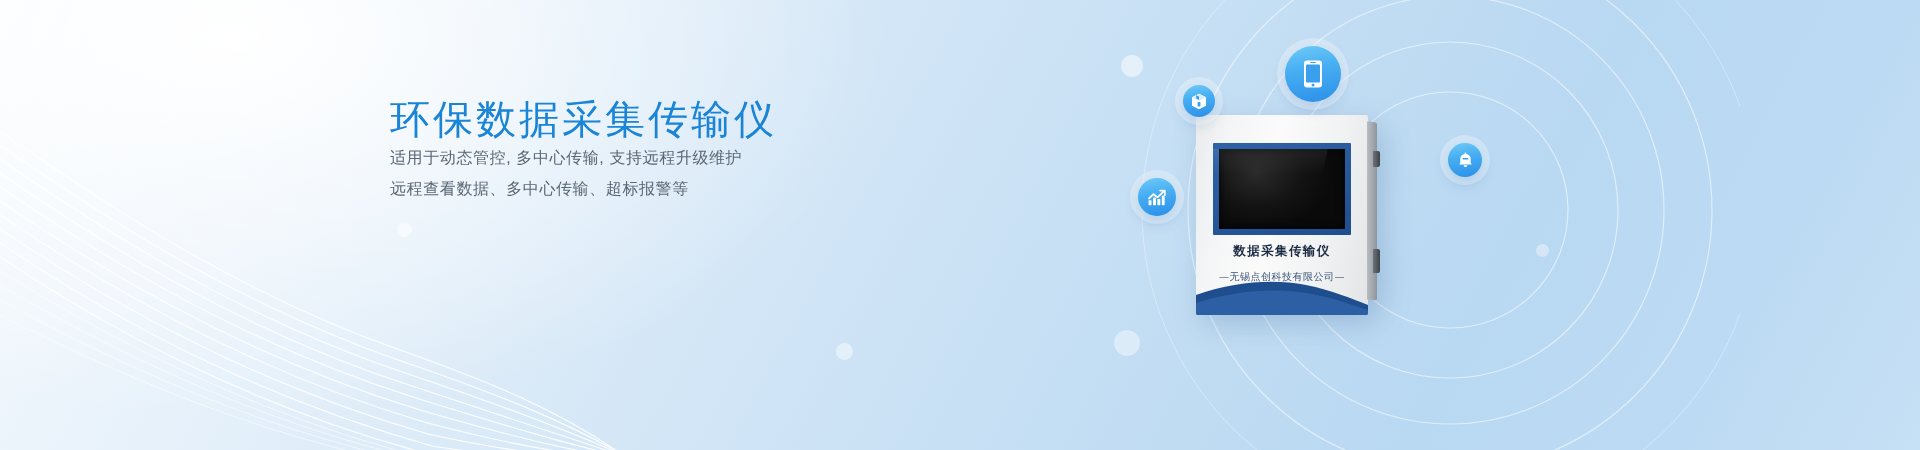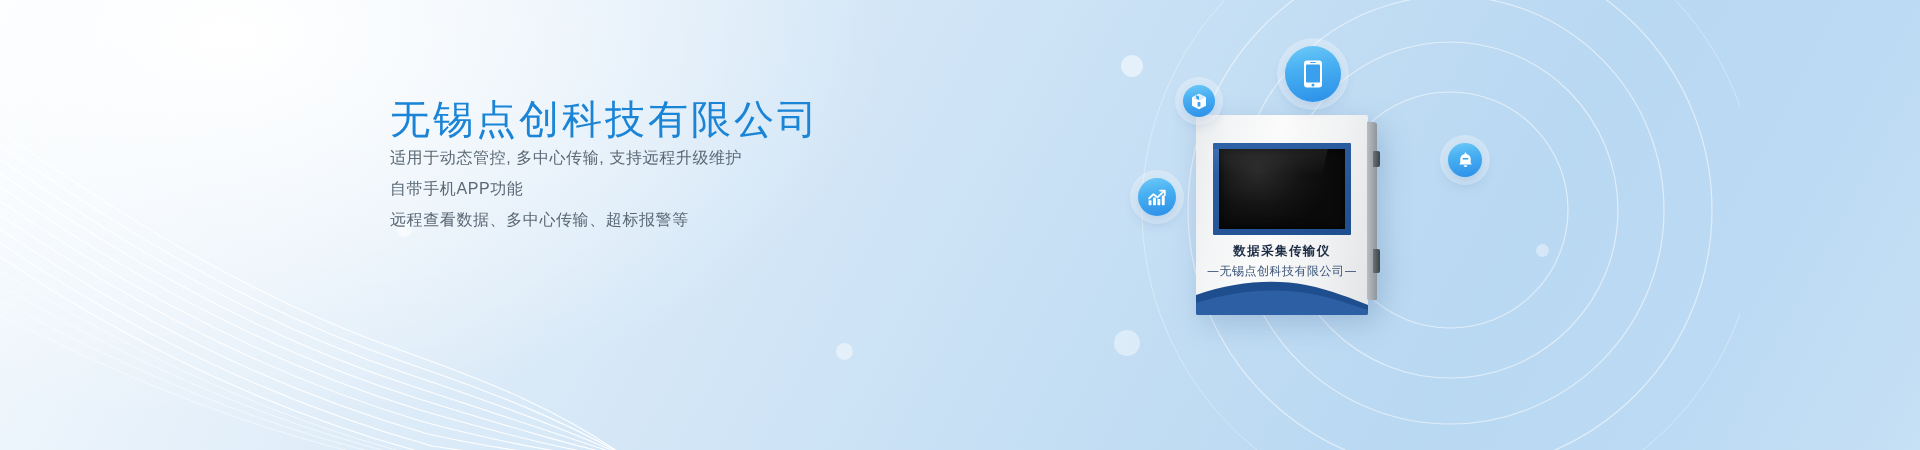--- a/index.html
+++ b/index.html
@@ -126,23 +126,23 @@
   .dev-brand{
     position:absolute; left:0; right:0; top:128px;
     text-align:center;
   }
   .dev-brand-main{
     font-family:"DejaVu Serif","Liberation Serif",serif;
     font-size:12.5px; font-weight:700; letter-spacing:1.4px;
     color:#1b2b44;
   }
   .dev-brand-sub{
-    margin-top:3px;
+    margin-top:10px;
     font-family:"DejaVu Serif","Liberation Serif",serif;
-    font-size:12px; letter-spacing:.5px;
+    font-size:10px; letter-spacing:.5px;
     color:#3a5478;
   }
   .dev-wave{
     position:absolute; left:0; bottom:0; width:100%; height:36px;
     overflow:hidden; border-radius:0 0 2px 2px;
   }
   .dev-wave svg{ width:100%; height:100%; display:block; }
 
   
   .badge{
@@ -201,24 +201,23 @@
     </svg>
   </div>
 
   <span class="bokeh b1"></span>
   <span class="bokeh b2"></span>
   <span class="bokeh b3"></span>
   <span class="bokeh b4"></span>
   <span class="bokeh b5"></span>
 
   <div class="copy">
-    <h1 class="headline">无锡点创科技有限公司</h1>
+    <h1 class="headline">环保数据采集传输仪</h1>
     <div class="sublist">
       <p class="subline">适用于动态管控, 多中心传输, 支持远程升级维护</p>
-      <p class="subline">自带手机APP功能</p>
       <p class="subline">远程查看数据、多中心传输、超标报警等</p>
     </div>
   </div>
 
   <div class="device">
     <div class="dev-body"></div>
     <div class="dev-side"></div>
     <div class="dev-knob k1"></div>
     <div class="dev-knob k2"></div>
 

